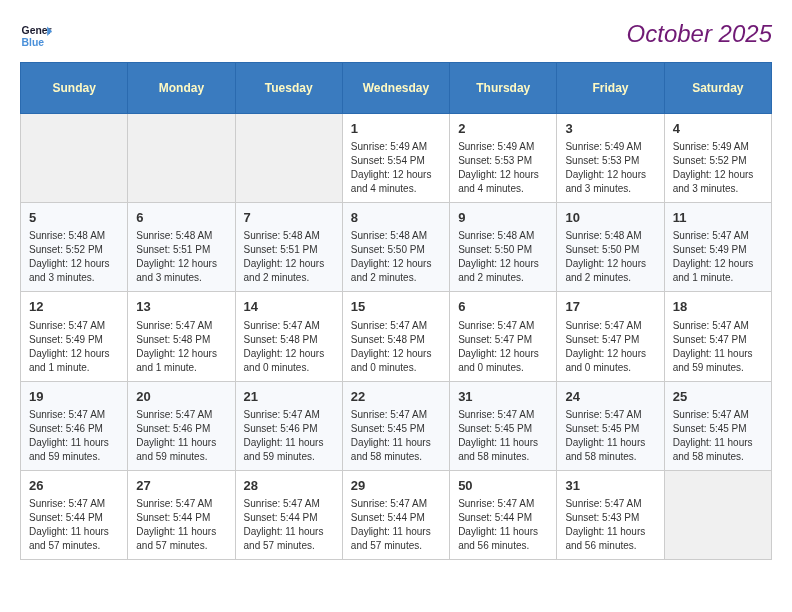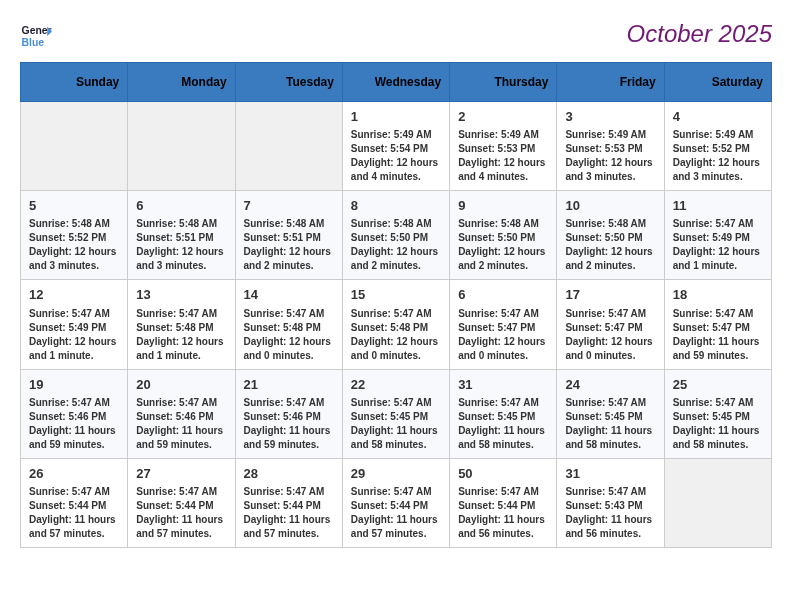--- a/index.html
+++ b/index.html
@@ -38,23 +38,23 @@
       font-size: 14px;
       color: #555;
     }
     table {
       width: 100%;
       border-collapse: collapse;
       font-size: 11px;
     }
     thead tr th {
       background-color: #3a7bbf;
-      color: #000000;
-      text-align: right;
-      padding: 12px 8px;
+      color: #fef9c3;
+      text-align: center;
+      padding: 18px 8px;
       font-size: 12px;
       font-weight: bold;
       border: 1px solid #2a6aaf;
     }
     tbody tr td {
       vertical-align: top;
       padding: 6px 8px;
       border: 1px solid #ccc;
       min-height: 70px;
       background: #fff;
@@ -66,21 +66,20 @@
     }
     .day-num {
       font-weight: bold;
       font-size: 13px;
       margin-bottom: 2px;
       display: block;
     }
     .day-detail {
       font-size: 10px;
       color: #333;
-      font-weight: bold;
     }
     td.empty {
       background: #f0f0f0;
     }
     tbody tr:nth-child(even) td.empty {
       background: #e8e8e8;
     }
   </style>
 </head>
 <body>

